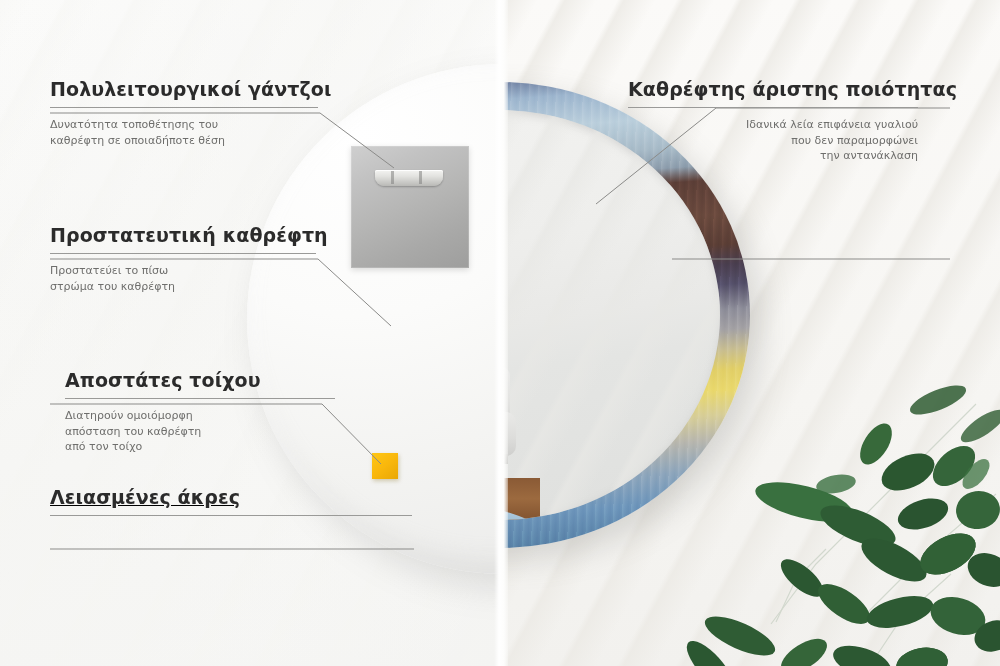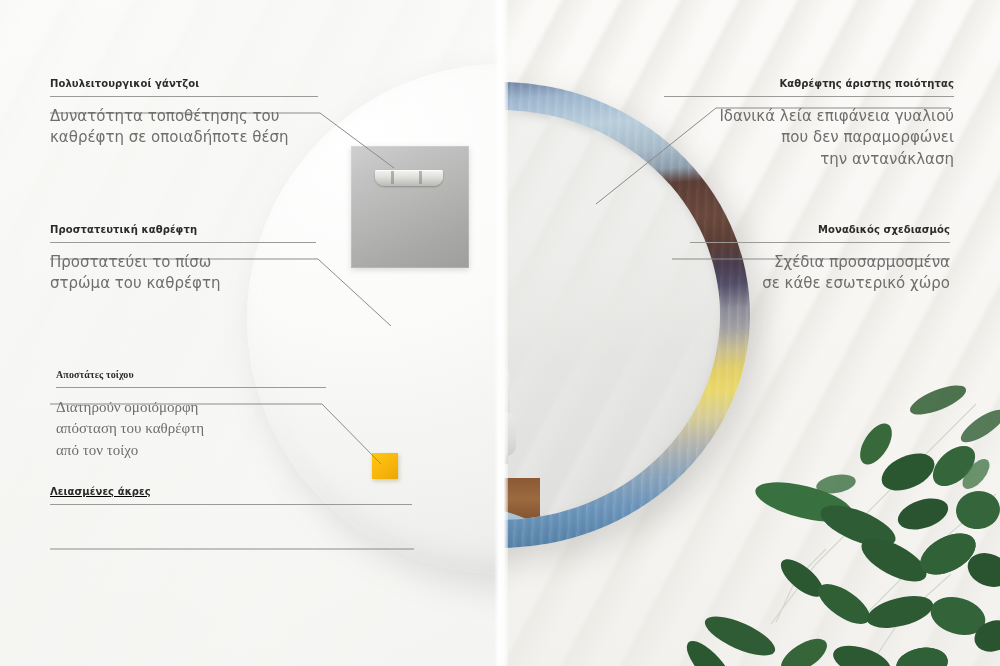--- a/index.html
+++ b/index.html
@@ -219,32 +219,32 @@
     position:absolute; left: 0; top: 394px; width: 270px; height: 60px;
     background: linear-gradient(180deg,#b7cfe0 0%,#8fb4cf 50%,#7ba6c4 100%);
     border-radius: 60% 40% 0 0 / 40px 40px 0 0;
     z-index: 3;
   }
 
   
   .callout { position:absolute; z-index: 10; }
   .callout .title {
     font-weight: 700;
-    font-size: 10px;
+    font-size: 19px;
     color: #2b2b2b;
     letter-spacing: .1px;
     white-space: nowrap;
   }
   .callout .rule {
     height: 1px; width: 100%;
     background: #9a9a98;
     margin: 7px 0 9px 0;
   }
   .callout .desc {
-    font-size: 15px;
+    font-size: 11px;
     line-height: 1.42;
     color: #6e6e6c;
     white-space: pre-line;
   }
   .callout.left { text-align: left; }
   .callout.right { text-align: right; }
 
   
   .leaders { position:absolute; left:0; top:0; width:1000px; height:666px; z-index: 9; pointer-events:none; }
 
@@ -304,47 +304,41 @@
 καθρέφτη σε οποιαδήποτε θέση</div>
   </div>
 
   <div class="callout left" style="left:50px; top:224px; width:266px;">
     <div class="title">Προστατευτική καθρέφτη</div>
     <div class="rule"></div>
     <div class="desc">Προστατεύει το πίσω
 στρώμα του καθρέφτη</div>
   </div>
 
-  <div class="callout left" style="left:56px; top:369px; width:270px;font-family:Liberation Serif, serif;">
+  <div class="callout left" style="left:65px; top:369px; width:270px;">
     <div class="title">Αποστάτες τοίχου</div>
     <div class="rule"></div>
     <div class="desc">Διατηρούν ομοιόμορφη
 απόσταση του καθρέφτη
 από τον τοίχο</div>
   </div>
 
   <div class="callout left" style="left:50px; top:486px; width:362px;text-decoration:underline;">
     <div class="title">Λειασμένες άκρες</div>
     <div class="rule"></div>
   </div>
 
-  <div class="callout right" style="left:664px; top:78px; width:290px;">
+  <div class="callout right" style="left:628px; top:78px; width:290px;">
     <div class="title">Καθρέφτης άριστης ποιότητας</div>
     <div class="rule"></div>
     <div class="desc">Ιδανικά λεία επιφάνεια γυαλιού
 που δεν παραμορφώνει
 την αντανάκλαση</div>
   </div>
 
-  <div class="callout right" style="left:690px; top:224px; width:260px;">
-    <div class="title">Μοναδικός σχεδιασμός</div>
-    <div class="rule"></div>
-    <div class="desc">Σχέδια προσαρμοσμένα
-σε κάθε εσωτερικό χώρο</div>
-  </div>
 
   <div class="plant">
     <svg viewBox="0 0 330 300" xmlns="http://www.w3.org/2000/svg">
       <g stroke="#cfd6cb" stroke-width="1.2" fill="none" opacity=".9">
         <path d="M300 30 L210 120 L140 190 L95 250"></path>
         <path d="M320 120 L250 180 L190 240"></path>
         <path d="M275 200 L225 245 L195 290"></path>
         <path d="M150 175 L120 205 L100 248"></path>
       </g>
       <g fill="#2f5c32">

